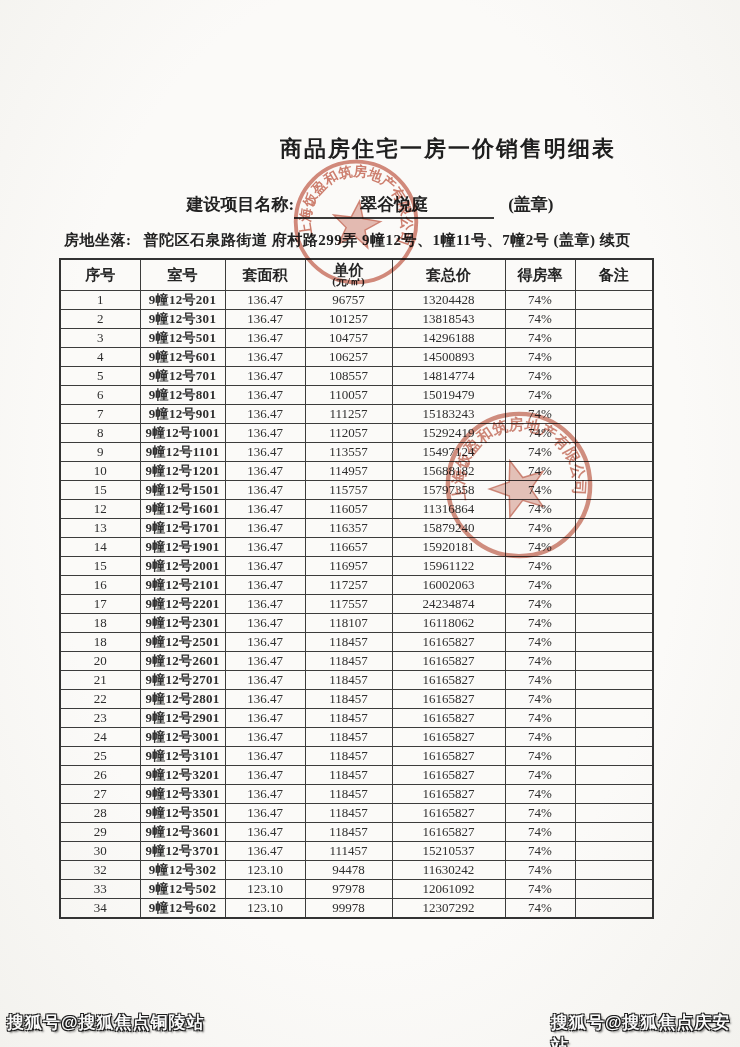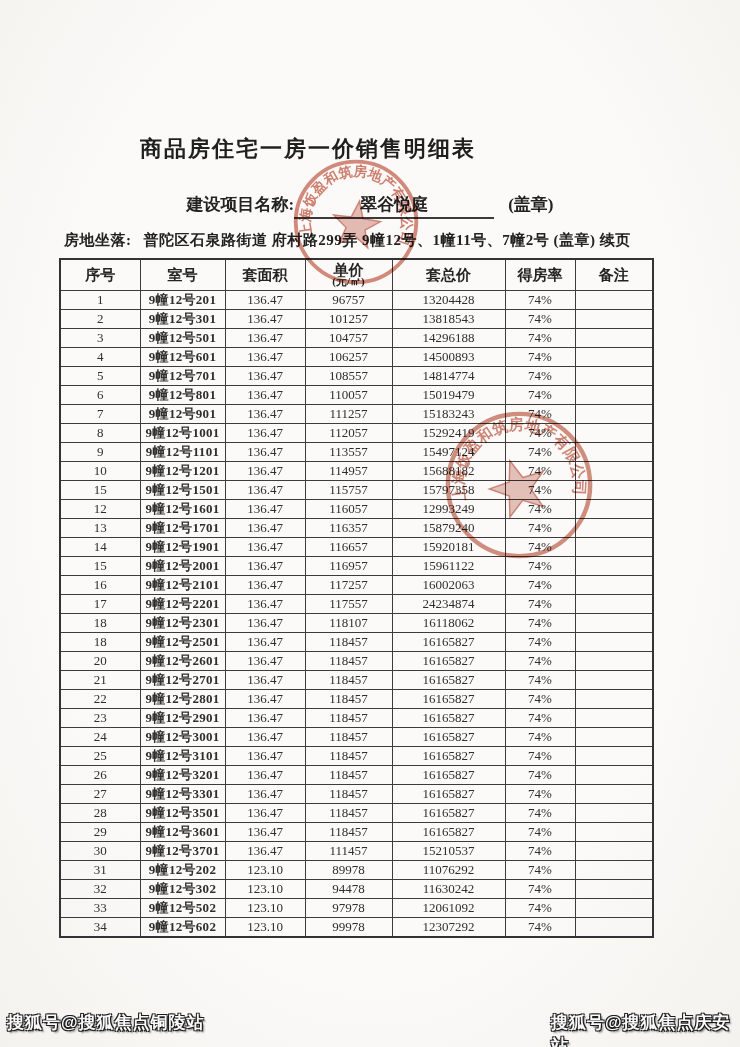--- a/index.html
+++ b/index.html
@@ -5,21 +5,21 @@
   html,body{margin:0;padding:0;background:#e9e9e7;}
   .page{
     position:relative;width:740px;height:1047px;margin:0 auto;
     background:#f9f8f5;
     background-image:radial-gradient(ellipse at 50% 45%, #fbfaf8 60%, #f3f2ee 100%);
     overflow:hidden;
     font-family:"Liberation Serif","DejaVu Serif",serif;
     color:#2b2b2b;
   }
   .doc-title{
-    position:absolute;top:134px;left:0;width:616px;text-align:center;
+    position:absolute;top:134px;left:0;width:616px;text-align:right;
     font-size:22px;font-weight:bold;letter-spacing:2px;color:#1f1f1f;margin:0;
   }
   .project-line{
     position:absolute;top:193px;left:0;width:740px;text-align:center;
     font-size:17px;font-weight:bold;color:#222;
   }
   .project-underline{
     display:inline-block;min-width:188px;text-align:center;
     border-bottom:2px solid #3a3a3a;padding:0 6px 1px 6px;
   }
@@ -198,21 +198,21 @@
           <td>115757</td>
           <td>15797358</td>
           <td>74%</td>
           <td></td>
         </tr>
         <tr>
           <td>12</td>
           <td>9幢12号1601</td>
           <td>136.47</td>
           <td>116057</td>
-          <td>12993249</td>
+          <td>11316864</td>
           <td>74%</td>
           <td></td>
         </tr>
         <tr>
           <td>13</td>
           <td>9幢12号1701</td>
           <td>136.47</td>
           <td>116357</td>
           <td>15879240</td>
           <td>74%</td>
@@ -361,29 +361,20 @@
           <td>16165827</td>
           <td>74%</td>
           <td></td>
         </tr>
         <tr>
           <td>30</td>
           <td>9幢12号3701</td>
           <td>136.47</td>
           <td>111457</td>
           <td>15210537</td>
-          <td>74%</td>
-          <td></td>
-        </tr>
-        <tr>
-          <td>31</td>
-          <td>9幢12号202</td>
-          <td>123.10</td>
-          <td>89978</td>
-          <td>11076292</td>
           <td>74%</td>
           <td></td>
         </tr>
         <tr>
           <td>32</td>
           <td>9幢12号302</td>
           <td>123.10</td>
           <td>94478</td>
           <td>11630242</td>
           <td>74%</td>

